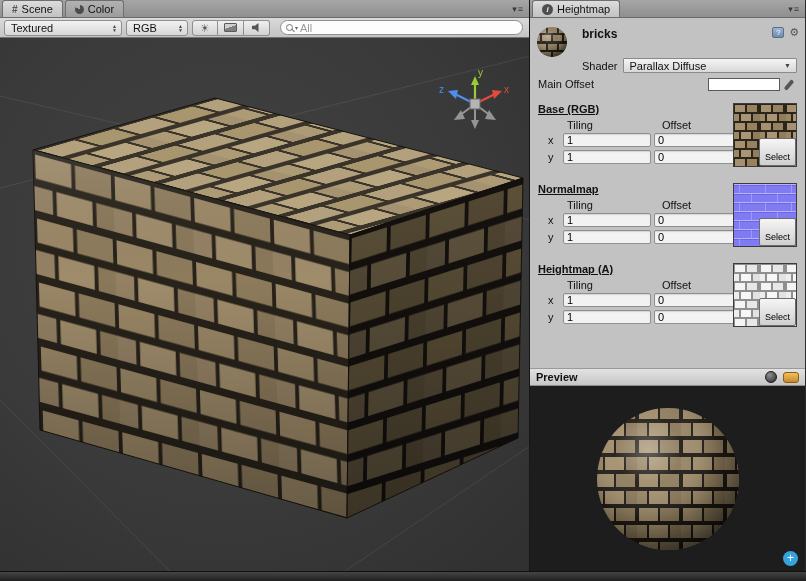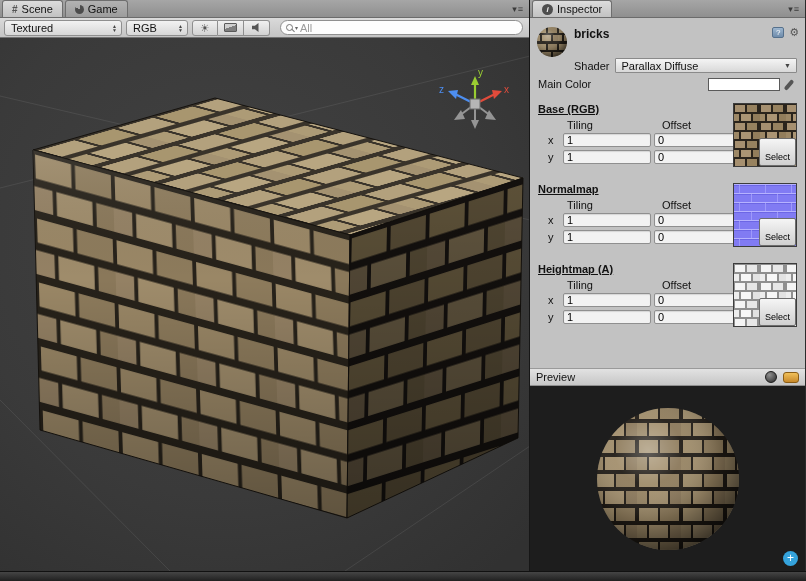--- a/index.html
+++ b/index.html
@@ -52,21 +52,21 @@
   .search .caret { font-size:6px; color:#666; }
   .search-input { flex:1; border:none; outline:none; background:transparent; font-size:11px; color:#333; }
   .search-input::placeholder { color:#9a9a9a; }
   .viewport { flex:1; position:relative; background:#383838; overflow:hidden; }
   .viewport svg.scene-svg { display:block; }
   .gizmo { position:absolute; right:16px; top:26px; }
 
   
   .inspector { width:275px; display:flex; flex-direction:column; background:#c2c2c2; }
   .insp-body { height:350px; position:relative; padding-top:4px; }
-  .mat-header { display:flex; padding:4px 6px 2px 6px; gap:6px; position:relative; }
+  .mat-header { display:flex; padding:4px 6px 2px 6px; gap:14px; position:relative; }
   .mat-text { flex:1; }
   .mat-name { font-size:12px; font-weight:bold; padding-top:1px; }
   .shader-row { display:flex; align-items:center; gap:6px; margin-top:17px; }
   .shader-dd { flex:1; height:15px; background:linear-gradient(#f4f4f4,#d8d8d8); border:1px solid #8a8a8a;
                border-radius:1px; display:flex; align-items:center; padding:0 5px; cursor:pointer; margin-right:2px; }
   .shader-dd .lbl { flex:1; font-size:11px; }
   .shader-dd .caret { font-size:7px; color:#444; }
   .hdr-icons { position:absolute; right:6px; top:5px; display:flex; gap:5px; }
   .help-ico { width:12px; height:11px; background:linear-gradient(#9db6cf,#6f8cab); border:1px solid #55708c;
               border-radius:2px; color:#fff; font-size:8px; display:flex; align-items:center; justify-content:center; cursor:pointer; }
@@ -97,21 +97,21 @@
   .tex-thumb { position:absolute; right:2px; top:0; width:64px; height:64px; border:1px solid #3c3c3c;
                background:#888; cursor:pointer; }
   .tex-thumb svg { display:block; }
   .select-btn { position:absolute; right:0; bottom:0; height:13px; font-size:9px; line-height:10px;
                 padding:13px 5px; background:linear-gradient(#f5f5f5,#cfcfcf); border:1px solid #6d6d6d;
                 border-radius:2px; cursor:pointer; font-family:"Liberation Sans","DejaVu Sans",sans-serif; }
 
   .preview-panel { flex:1; display:flex; flex-direction:column; min-height:0; }
   .preview-header { height:18px; background:linear-gradient(#e2e2e2,#c6c6c6); border-top:1px solid #9a9a9a;
                     border-bottom:1px solid #8e8e8e; display:flex; align-items:center; padding:0 6px; }
-  .preview-header .ptitle { font-weight:normal; flex:1; }
+  .preview-header .ptitle { font-weight:bold; flex:1; }
   .pv-sphere-ico { width:12px; height:12px; border-radius:50%;
                    background:radial-gradient(circle at 35% 30%, #909090, #2a2a2a); border:1px solid #1c1c1c;
                    margin-right:6px; cursor:pointer; }
   .pv-light-ico { width:16px; height:11px; border-radius:3px; background:linear-gradient(#f0c05a,#c8892b);
                   border:1px solid #8a5d15; cursor:pointer; }
   .preview-area { flex:1; background:#1d1d1d; position:relative; display:flex; align-items:center; justify-content:center; }
   .add-btn { position:absolute; right:7px; bottom:5px; width:15px; height:15px; border-radius:50%;
              background:#35a3dc; color:#fff; font-size:12px; line-height:14px; text-align:center; cursor:pointer; }
 
   .bottom-bar { height:10px; background:linear-gradient(#454545,#202020); border-top:1px solid #111; }
@@ -214,21 +214,21 @@
   <div class="main">
 
     <div class="scene-panel">
       <div class="tab-strip">
         <div class="tab active">
           <span class="grid-ico">#</span>
           <span>Scene</span>
         </div>
         <div class="tab inactive">
           <span class="pac"></span>
-          <span>Game</span>
+          <span>Color</span>
         </div>
         <span class="pane-menu">▾≡</span>
       </div>
 
       <div class="toolbar">
         <div class="dd dd-draw">
           <span class="lbl">Textured</span>
           <span class="updown">
               <span>▲</span>
               <span>▼</span>
@@ -311,21 +311,21 @@
             <rect x="33" y="35" width="10" height="10" fill="#b5b5b5" stroke="#6a6a6a"></rect>
           </svg>
         </div>
       </div>
     </div>
 
     <div class="inspector">
       <div class="tab-strip">
         <div class="tab active">
           <span class="info-ico">i</span>
-          <span>Inspector</span>
+          <span>Heightmap</span>
         </div>
         <span class="pane-menu">▾≡</span>
       </div>
 
       <div class="insp-body">
 
         <div class="mat-header">
           <svg width="32" height="32" viewBox="0 0 32 32">
             <circle cx="16" cy="16" r="15" fill="url(#patSphereSm)"></circle>
             <circle cx="16" cy="16" r="15" fill="url(#sphereShade)"></circle>
@@ -340,21 +340,21 @@
               </div>
             </div>
           </div>
           <div class="hdr-icons">
             <span class="help-ico">?</span>
             <span class="gear-ico">⚙</span>
           </div>
         </div>
 
         <div class="prop-row">
-          <span class="plabel">Main Color</span>
+          <span class="plabel">Main Offset</span>
           <span class="spacer"></span>
           <span class="color-swatch"></span>
           <span class="dropper"></span>
         </div>
 
 
         <div class="tex-section">
           <div class="tex-title">Base (RGB)</div>
           <div class="tex-cols">
             <div class="tex-head">

